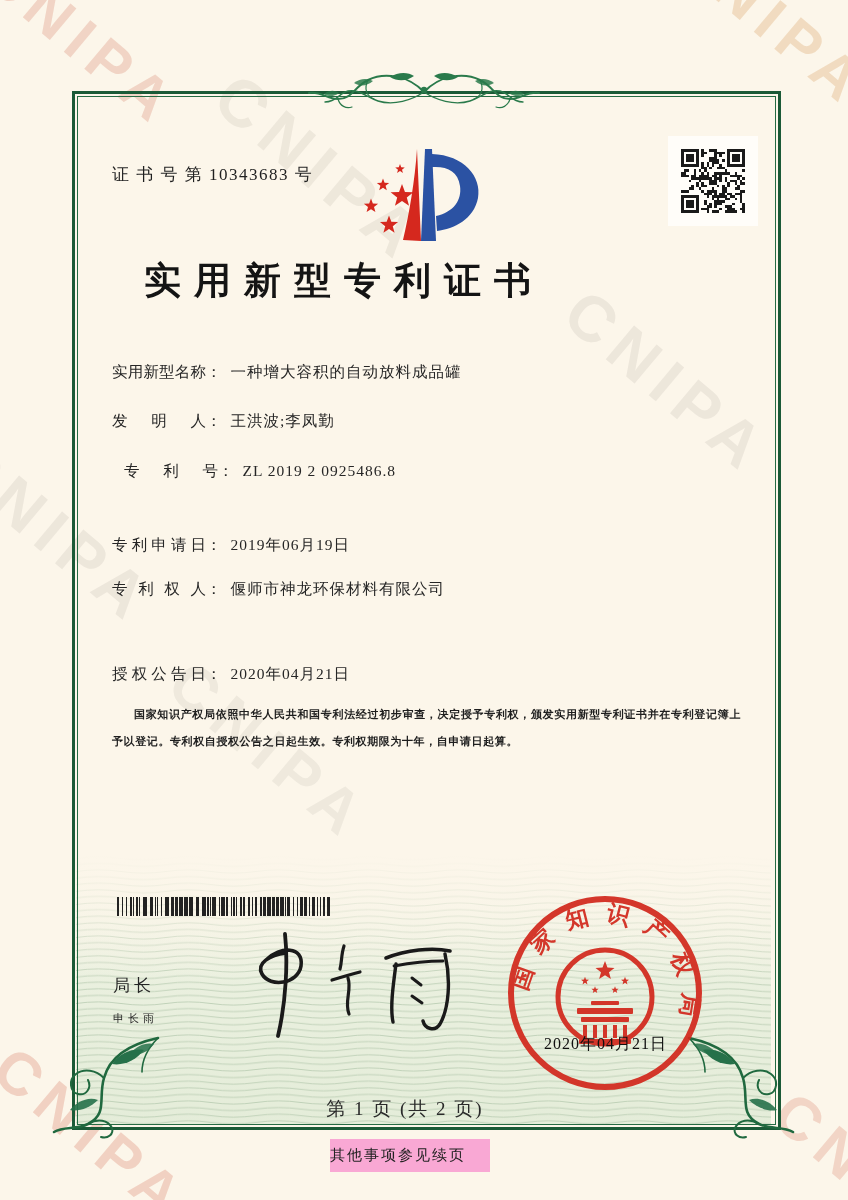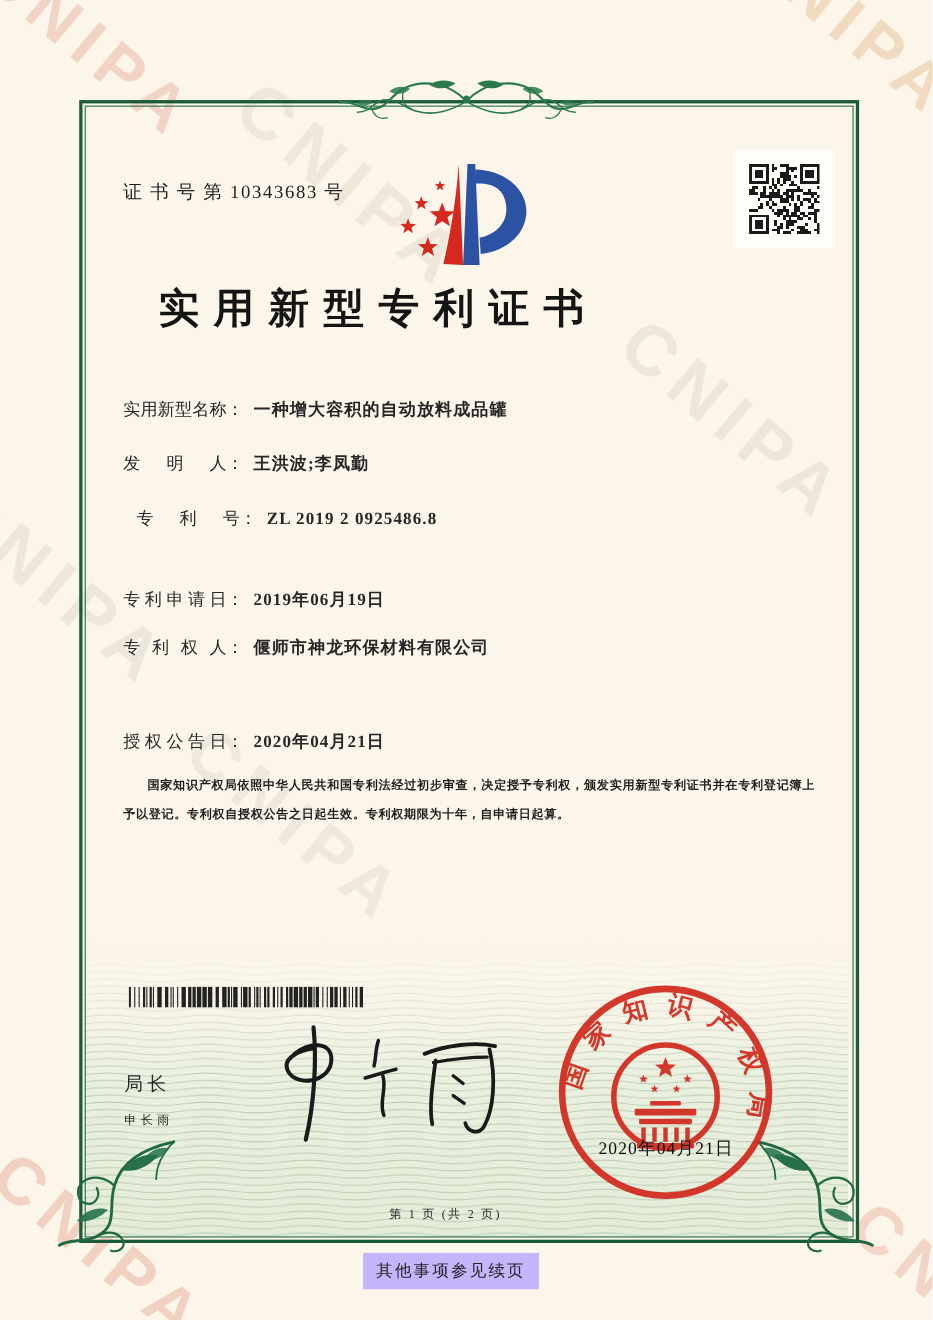--- a/index.html
+++ b/index.html
@@ -32,40 +32,40 @@
           color:#1f1f1f;z-index:4;}
   .logo{position:absolute;left:348px;top:140px;width:150px;height:114px;z-index:4;}
   .qrpatch{position:absolute;left:668px;top:136px;width:90px;height:90px;background:#fffdf9;z-index:4;}
   .qr{position:absolute;left:681px;top:149px;width:64px;height:64px;z-index:5;}
   .title{position:absolute;left:0;top:256px;width:688px;text-align:center;font-size:37px;
          font-weight:bold;letter-spacing:13px;color:#141414;z-index:4;}
 
   .field{position:absolute;left:112px;font-size:15.5px;color:#262626;z-index:4;white-space:nowrap;}
   .flabel{display:inline-block;width:94px;text-align:justify;text-align-last:justify;vertical-align:top;}
   .fcolon{margin-right:9px;}
-  .fvalue{letter-spacing:1px;font-weight:bold;}
+  .fvalue{letter-spacing:1px;}
 
   .paras{position:absolute;left:112px;top:701px;width:629px;font-size:11px;line-height:27.4px;
          text-align:justify;color:#1e1e1e;z-index:4;font-weight:bold;}
   .paras p{margin:0;text-indent:2em;letter-spacing:.6px;}
 
   .barcode{position:absolute;left:117px;top:897px;width:218px;height:19px;z-index:4;}
 
   .officer-title{position:absolute;left:113px;top:974px;font-size:17px;letter-spacing:4px;z-index:4;}
   .officer-name{position:absolute;left:113px;top:1011px;font-size:11px;letter-spacing:4px;z-index:4;}
   .sig{position:absolute;left:228px;top:928px;width:235px;height:122px;z-index:4;}
 
   .seal{position:absolute;left:505px;top:893px;width:200px;height:207px;z-index:4;opacity:.93;}
   .sealdate{position:absolute;left:518px;top:1034px;width:175px;text-align:center;font-size:16px;
             color:#101010;z-index:5;letter-spacing:1px;}
 
-  .pageinfo{position:absolute;left:0;top:1096px;width:810px;text-align:center;font-size:11px;
+  .pageinfo{position:absolute;left:0;top:1096px;width:810px;text-align:center;font-size:19px;
             letter-spacing:2px;color:#2a2a2a;z-index:4;}
-  .footerlabel{position:absolute;left:330px;top:1139px;width:160px;height:33px;background:#c4b5fd;
-               z-index:4;display:flex;align-items:center;justify-content:center;}
+  .footerlabel{position:absolute;left:330px;top:1139px;width:160px;height:33px;background:#f9a8d4;
+               z-index:4;display:flex;align-items:center;justify-content:flex-start;}
   .footerlabel span{font-size:15px;letter-spacing:2px;color:#222;}
 </style>
 </head>
 <body>
 
 <div class="page">
 
   <span class="wm" style="left:-35px;top:5px;color:rgba(224,158,136,.38);">CNIPA</span>
   <span class="wm" style="left:655px;top:-15px;color:rgba(225,180,130,.40);">CNIPA</span>
   <span class="wm" style="left:195px;top:130px;color:rgba(205,198,186,.30);font-size:66px;">CNIPA</span>

